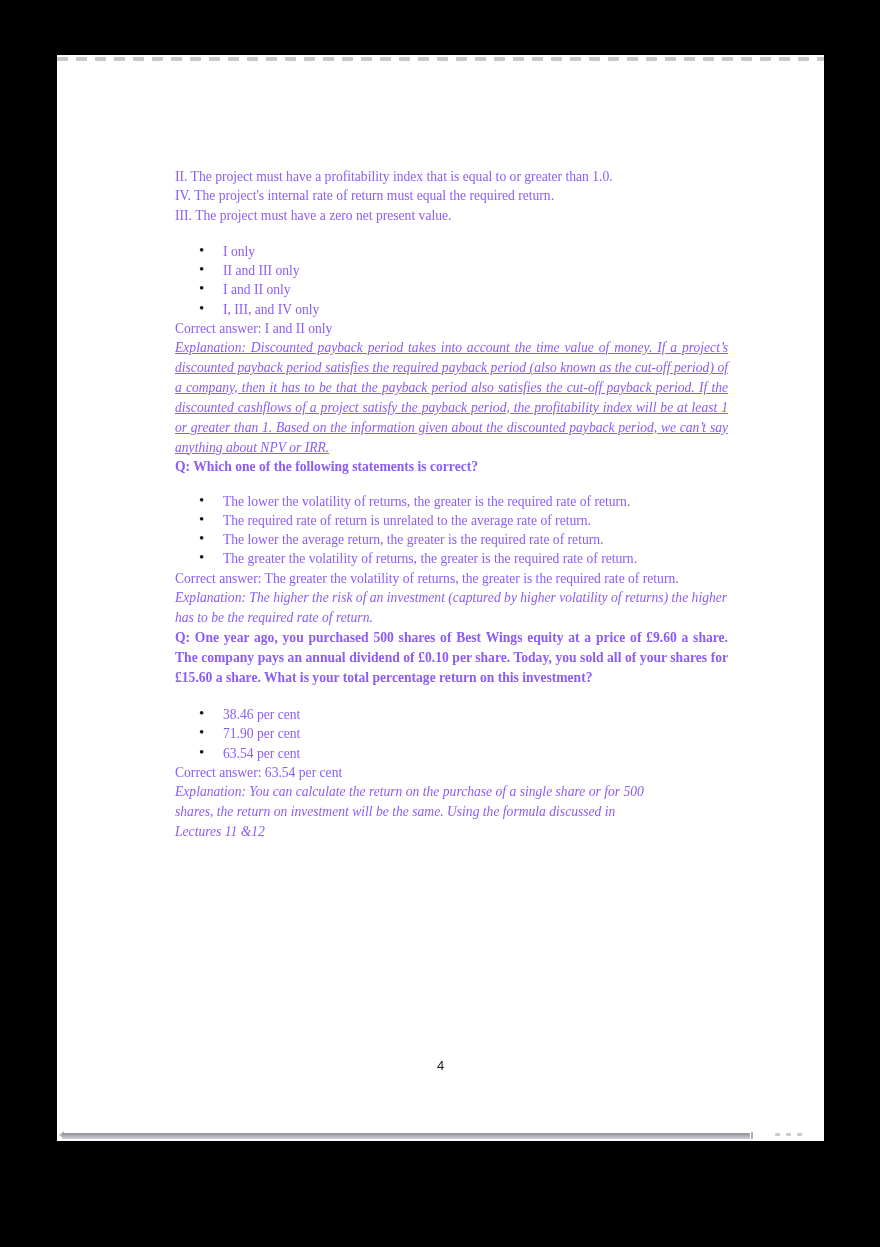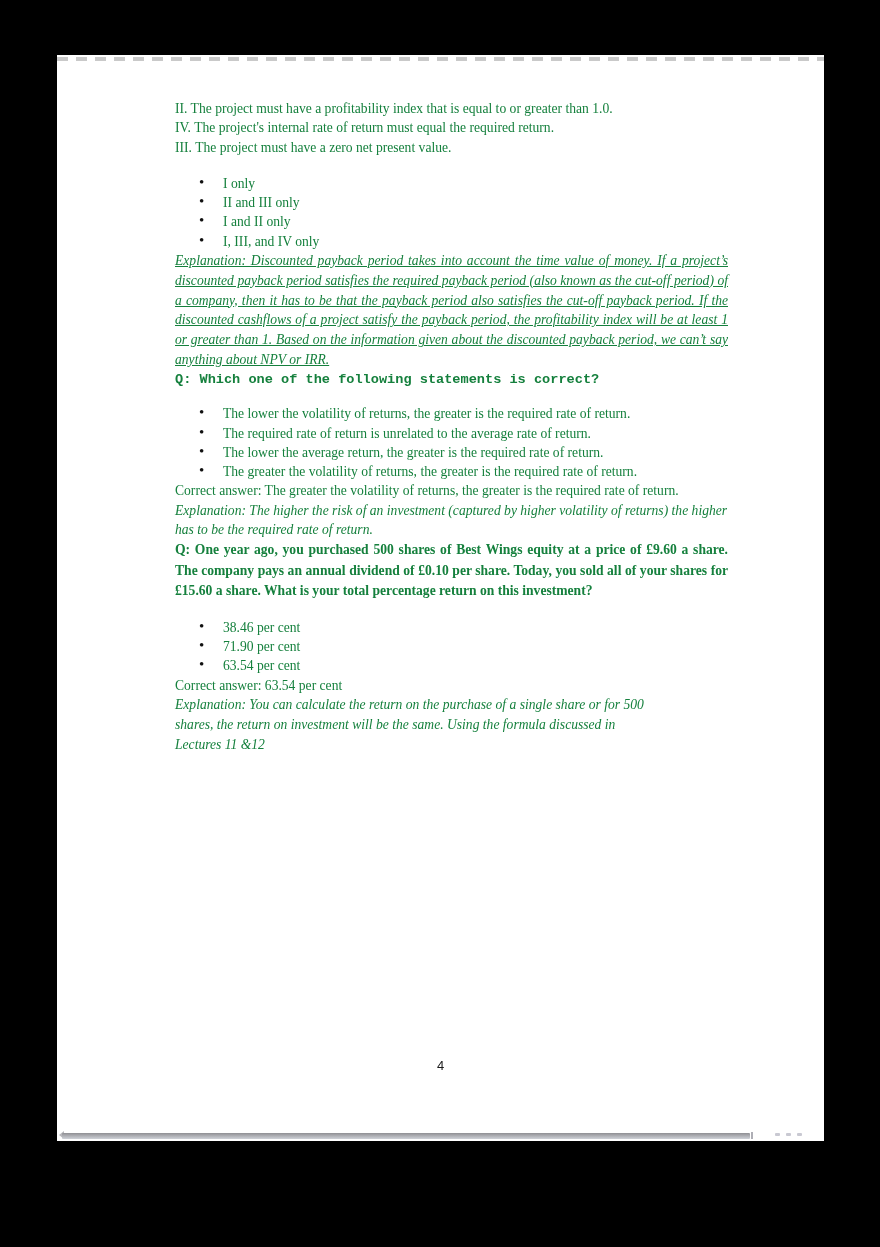--- a/index.html
+++ b/index.html
@@ -15,39 +15,39 @@
     position:absolute; left:57px; top:55px;
     width:767px; height:1086px;
     background:#ffffff;
   }
   .page-dashes {
     position:absolute; top:2px; left:0; right:0; height:4px;
     background:repeating-linear-gradient(90deg,#c9c9c9 0 11px,#ffffff 11px 19px);
   }
   .content {
     position:absolute; left:0; top:0; right:0;
-    padding:44px 96px 0 118px;
+    padding:112px 96px 0 118px;
     font-size:13.6px; line-height:19.3px;
-    color:#15803d;
+    color:#8b5cf6;
   }
   .content p { margin:0; }
   .stmt-line { display:block; }
   ul.opts { list-style:none; margin:17px 0 0 0; padding:0; }
   ul.opts li { position:relative; padding-left:48px; line-height:19.2px; }
   ul.opts li::before {
     content:"\2022";
     position:absolute; left:24px; top:-1px;
     font-size:1.1em; color:#111;
   }
   .correct { margin:0; }
   .italic { font-style:italic; line-height:19.9px; }
   .justify { text-align:justify; }
   .expl1 { margin-top:13px;text-decoration:underline; }
   .qhead { font-weight:bold; }
-  .qhead2 { margin-top:46px;font-family:Liberation Mono, monospace; }
+  .qhead2 { margin-top:46px; }
   .opts2 { margin-top:15px !important; }
   .correct2 { margin-top:15px; }
   .qhead3 { margin-top:43px; line-height:20.2px; }
   .opts3 { margin-top:17px !important; }
   .expl3 { margin-top:13px; }
   .pagenum {
     position:absolute; top:1003px; left:0; width:100%;
     text-align:center;
     font-family:"Liberation Sans", sans-serif;
     font-size:13px; color:#1a1a1a;
@@ -95,20 +95,21 @@
         <span class="stmt-line">III. The project must have a zero net present value.</span>
       </p>
 
       <ul class="opts">
         <li><span>I only</span></li>
         <li><span>II and III only</span></li>
         <li><span>I and II only</span></li>
         <li><span>I, III, and IV only</span></li>
       </ul>
 
+      <p class="correct">Correct answer: I and II only</p>
 
       <p class="italic justify expl1">Explanation: Discounted payback period takes into account the time value of money. If a project’s discounted payback period satisfies the required payback period (also known as the cut-off period) of a company, then it has to be that the payback period also satisfies the cut-off payback period. If the discounted cashflows of a project satisfy the payback period, the profitability index will be at least 1 or greater than 1. Based on the information given about the discounted payback period, we can’t say anything about NPV or IRR.</p>
 
       <p class="qhead qhead2">Q: Which one of the following statements is correct?</p>
 
       <ul class="opts opts2">
         <li><span>The lower the volatility of returns, the greater is the required rate of return.</span></li>
         <li><span>The required rate of return is unrelated to the average rate of return.</span></li>
         <li><span>The lower the average return, the greater is the required rate of return.</span></li>
         <li><span>The greater the volatility of returns, the greater is the required rate of return.</span></li>

